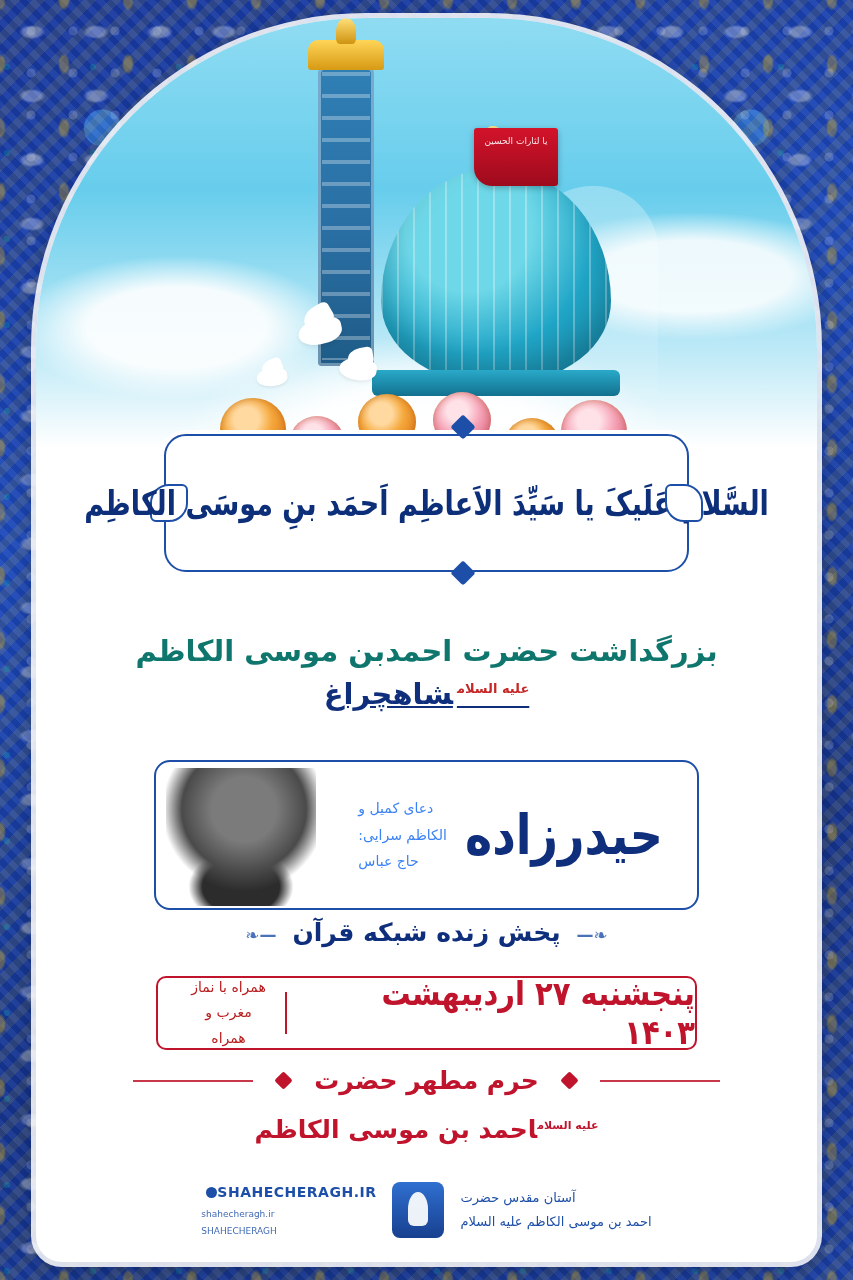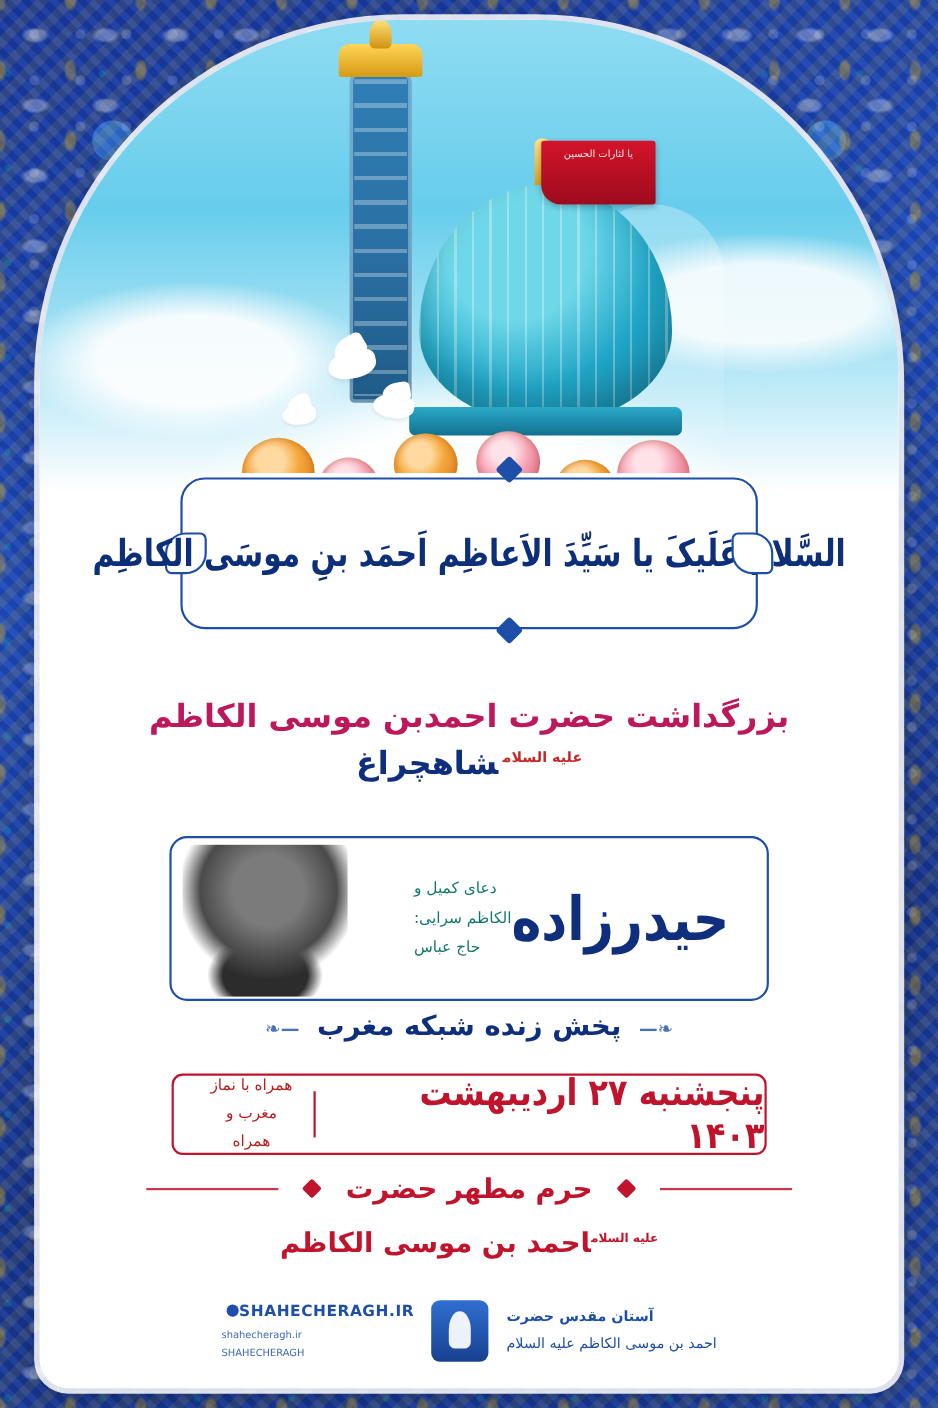--- a/index.html
+++ b/index.html
@@ -96,21 +96,21 @@
     background:linear-gradient(180deg,#ffe489,#c9930f);
     border-radius:6px;
   }
   .dome-base{
     position:absolute;left:336px;top:352px;width:248px;height:26px;
     background:linear-gradient(180deg,#2aa9c9,#12718f);
     border-radius:6px;
   }
   
   .flag{
-    position:absolute;left:456px;top:110px;width:104px;height:58px;
+    position:absolute;left:438px;top:110px;width:84px;height:58px;
     background:linear-gradient(180deg,#d3132a,#9d0b1d);
     border-radius:3px 3px 3px 18px;
     box-shadow:0 2px 6px rgba(0,0,0,.25);
   }
   .flag span{
     display:block;color:#fff;font-size:9px;text-align:center;padding-top:8px;
     letter-spacing:1px;opacity:.9;
   }
   .ghost-arch{
     position:absolute;left:492px;top:168px;width:130px;height:210px;
@@ -167,39 +167,39 @@
   .diamond{
     position:absolute;width:18px;height:18px;background:#1e4fa8;
     transform:rotate(45deg);border-radius:3px;z-index:5;
   }
 
   
   .headline{
     position:absolute;left:60px;right:60px;top:612px;text-align:center;z-index:4;
   }
   .headline .l1{
-    font-size:29px;font-weight:bold;color:#be185d;direction:rtl;line-height:1.5;
+    font-size:29px;font-weight:bold;color:#0f766e;direction:rtl;line-height:1.5;
   }
   .headline .l2{
-    font-size:29px;font-weight:bold;color:#0f2f7d;direction:rtl;line-height:1.4;
+    font-size:29px;font-weight:bold;color:#0f2f7d;direction:rtl;line-height:1.4;text-decoration:underline;
   }
   .headline .sup{ font-size:13px;color:#c62828;vertical-align:super;margin-left:4px;}
 
   
   .speaker-box{
     position:absolute;left:118px;right:118px;top:742px;height:146px;
     border:2px solid #1e4fa8;border-radius:16px;background:#fff;z-index:4;
     display:flex;align-items:center;direction:rtl;overflow:hidden;
   }
   .speaker-name{
     flex:0 0 auto;padding-right:34px;font-size:46px;font-weight:bold;color:#0f2f7d;
     transform:scaleY(1.2);
   }
   .speaker-role{
-    flex:0 0 auto;font-size:14px;color:#0f766e;line-height:1.9;text-align:left;
+    flex:0 0 auto;margin-right:18px;font-size:14px;color:#3b82f6;line-height:1.9;text-align:left;
     direction:rtl;
   }
   .portrait{
     position:absolute;left:10px;top:6px;width:150px;height:138px;
     background:
       radial-gradient(circle at 52% 30%, #7b7b7b 0 26%, #4a4a4a 50%, rgba(255,255,255,0) 66%),
       radial-gradient(ellipse 70px 50px at 50% 86%, #2c2c2c 0 55%, rgba(255,255,255,0) 75%),
       radial-gradient(ellipse 46px 52px at 50% 50%, #9a9a9a 0 60%, rgba(255,255,255,0) 78%);
     filter:grayscale(1);
   }
@@ -231,21 +231,21 @@
   .loc-l2{font-size:25px;font-weight:bold;color:#c0142c;margin-top:20px;}
   .loc-sup{font-size:11px;vertical-align:super;}
   .loc-dia{width:13px;height:13px;background:#c0142c;transform:rotate(45deg);border-radius:2px;}
 
   
   .footer{
     position:absolute;left:0;right:0;bottom:22px;z-index:4;
     display:flex;align-items:center;justify-content:center;gap:16px;direction:rtl;
   }
   .f-org{font-size:13px;color:#1e4fa8;line-height:1.8;text-align:left;direction:rtl;}
-  .f-org .b{font-weight:bold;}
+  .f-org .b{font-weight:normal;}
   .f-logo{
     width:52px;height:56px;border-radius:8px;
     background:linear-gradient(180deg,#2f6fd0,#18408f);
     position:relative;
   }
   .f-logo:after{
     content:"";position:absolute;left:16px;top:10px;width:20px;height:34px;
     background:#fff;border-radius:50% 50% 6px 6px;opacity:.92;
   }
   .f-web{font-size:12px;color:#1e4fa8;direction:ltr;text-align:left;line-height:1.9;}
@@ -306,21 +306,21 @@
       <div class="speaker-name">حیدرزاده</div>
       <div class="speaker-role">
         <div>دعای کمیل و</div>
         <div>الکاظم سرایی:</div>
         <div>حاج عباس</div>
       </div>
       <div class="portrait"></div>
     </div>
 
     <div class="broadcast">
-      <span class="orn">❧—</span><span>پخش زنده شبکه مغرب</span><span class="orn">—❧</span>
+      <span class="orn">❧—</span><span>پخش زنده شبکه قرآن</span><span class="orn">—❧</span>
     </div>
 
     <div class="date-banner">
       <div class="date-main">پنجشنبه ۲۷ اردیبهشت ۱۴۰۳</div>
       <div class="date-sep"></div>
       <div class="date-sub">
         <div>همراه با نماز</div>
         <div>مغرب و همراه</div>
       </div>
     </div>

